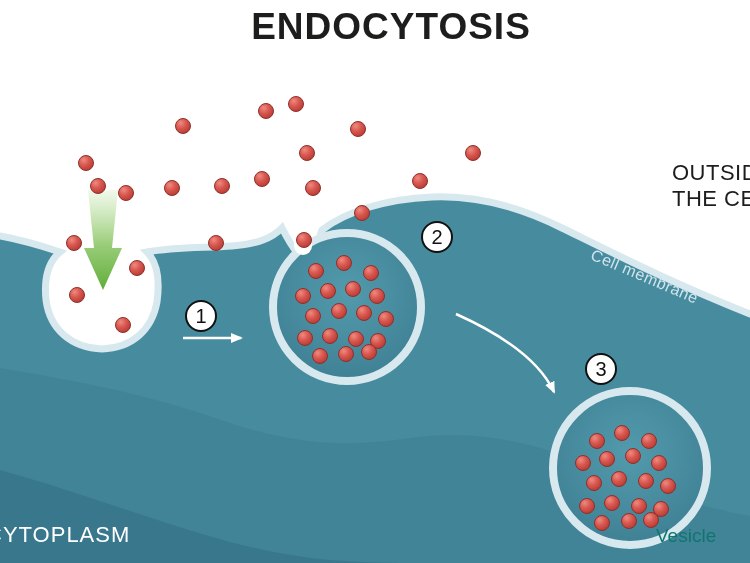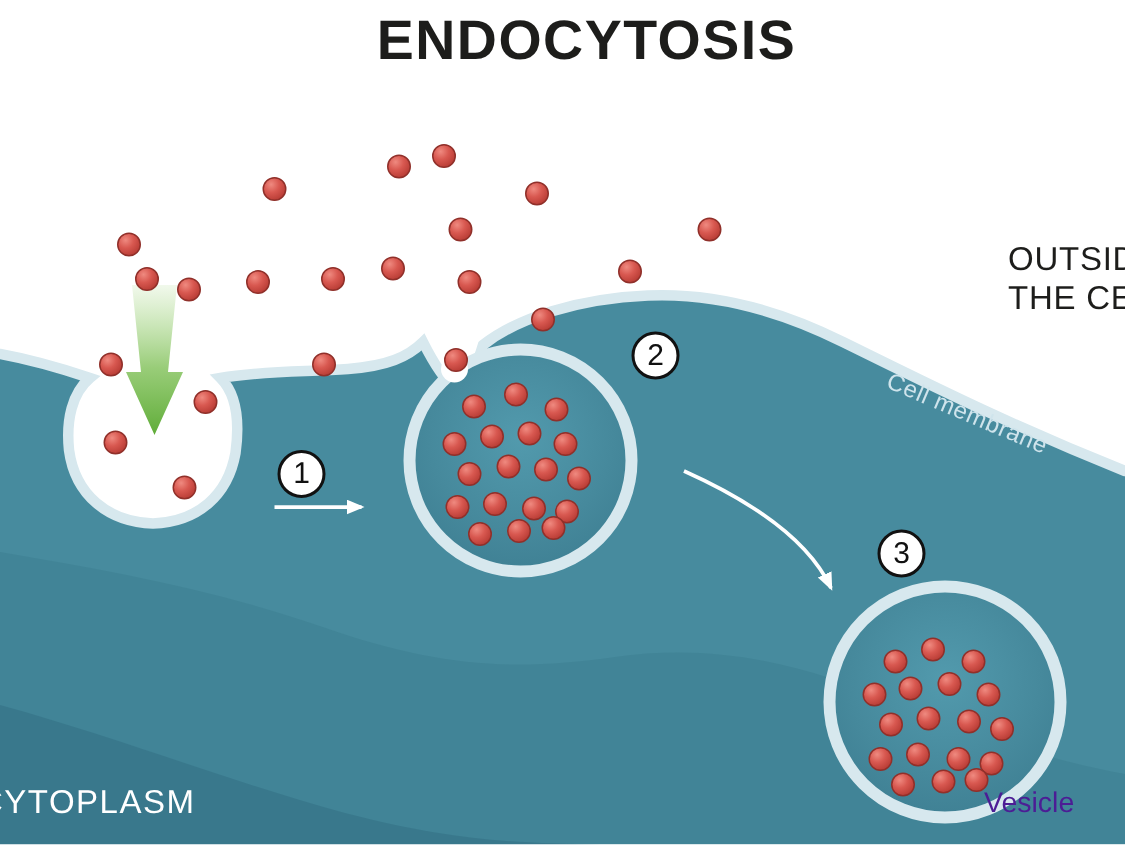--- a/index.html
+++ b/index.html
@@ -15,21 +15,21 @@
   }
   .outside-label span{display:block;}
   .membrane-label{
     position:absolute;left:595px;top:246px;font-size:16px;color:#cfe4ec;
     transform:rotate(23deg);transform-origin:left top;letter-spacing:.5px;white-space:nowrap;
   }
   .cytoplasm-label{
     position:absolute;left:-14px;top:522px;font-size:22px;color:#ffffff;letter-spacing:1px;
   }
   .vesicle-label{
-    position:absolute;left:656px;top:525px;font-size:19px;color:#4c1d95;
+    position:absolute;left:656px;top:525px;font-size:19px;color:#0f766e;
   }
   .badge-num{font-size:20px;fill:#111111;}
 </style>
 </head>
 <body>
 
 <div class="stage">
 
   <svg width="750" height="563" viewBox="0 0 750 563">
     <defs>

